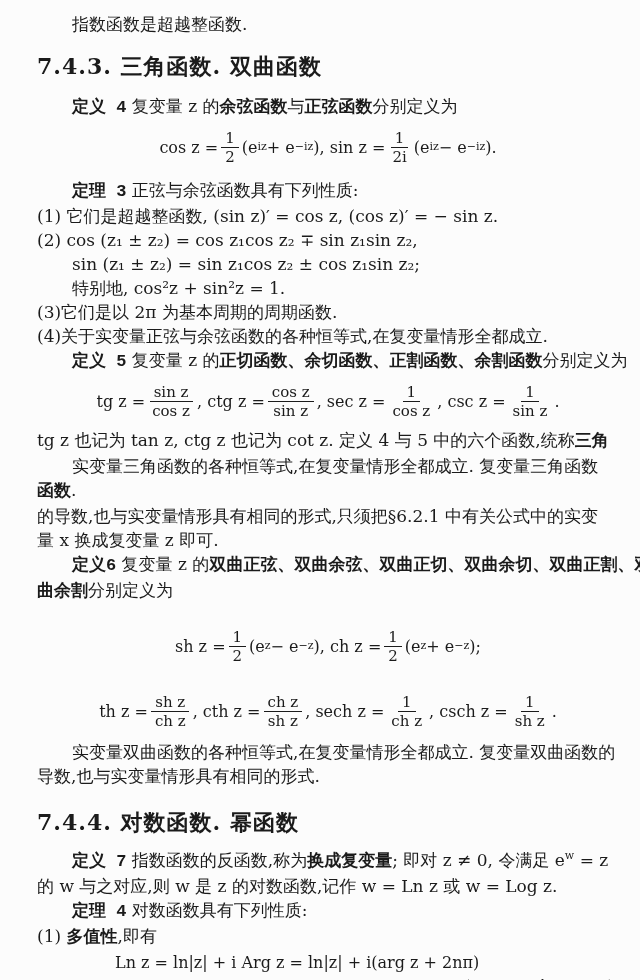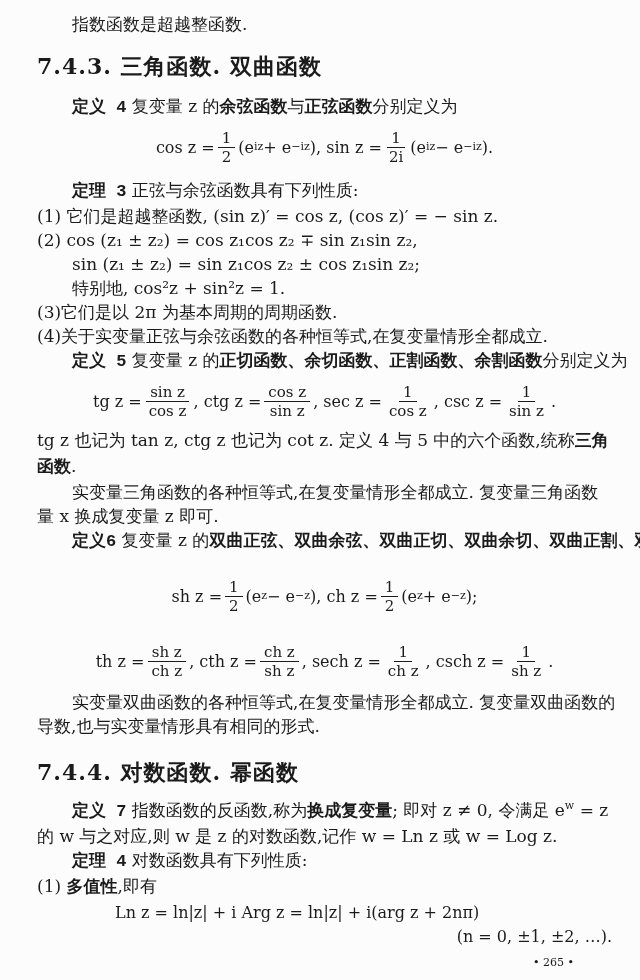--- a/index.html
+++ b/index.html
@@ -2,21 +2,21 @@
 <html style="--bg: #fcfcfc; --ink: #1b1b1b;"><head>
 <meta charset="utf-8">
 <style>
   :root { --bg:#fcfcfc; --ink:#1b1b1b; }
   * { box-sizing: border-box; margin:0; padding:0; }
   html,body { background:#fff; }
   .page {
     width:640px; height:980px; overflow:hidden;
     background:var(--bg); color:var(--ink);
     font-family:"DejaVu Serif","Liberation Serif",serif;
-    padding:12px 28px 0 37px;
+    padding:12px 21px 0 37px;
     position:relative;
   }
   .content { width:100%; }
   .p { font-size:17px; line-height:24px; white-space:nowrap; }
   .h { font-size:22px; line-height:32px; font-weight:bold; white-space:nowrap; letter-spacing:1px; }
   .f { display:flex; align-items:center; justify-content:center; font-size:16px; white-space:nowrap; }
   .fh { height:46px; }
   .fl { height:24px; justify-content:flex-start; padding-left:78px; }
   .fr { height:24px; justify-content:flex-end; }
   .ind { padding-left:35px; }
@@ -84,24 +84,26 @@
           <span class="den">cos z</span>
         </span>
         <span>,  csc z = </span>
         <span class="frac">
           <span class="num">1</span>
           <span class="den">sin z</span>
         </span>
         <span>.</span>
       </div>
       <div class="p mt4"><span>tg z 也记为 tan z, ctg z 也记为 cot z.  定义 4 与 5 中的六个函数,统称</span><span class="b">三角</span></div>
+      <div class="p ind"><span>实变量三角函数的各种恒等式,在复变量情形全都成立.  复变量三角函数</span></div>
       <div class="p"><span class="b">函数</span><span>.</span></div>
-      <div class="p ind"><span>实变量三角函数的各种恒等式,在复变量情形全都成立.  复变量三角函数</span></div>
+      <div class="p"><span>的导数,也与实变量情形具有相同的形式,只须把§6.2.1 中有关公式中的实变</span></div>
       <div class="p"><span>量 x 换成复变量 z 即可.</span></div>
       <div class="p ind"><span class="b">定义6</span><span>  复变量 z 的</span><span class="b">双曲正弦、双曲余弦、双曲正切、双曲余切、双曲正割、双</span></div>
+      <div class="p"><span class="b">曲余割</span><span>分别定义为</span></div>
       <div class="f fh mt2">
         <span>sh z = </span>
         <span class="frac">
           <span class="num">1</span>
           <span class="den">2</span>
         </span>
         <span> (e</span>
         <sup>z</sup>
         <span> − e</span>
         <sup>−z</sup>

